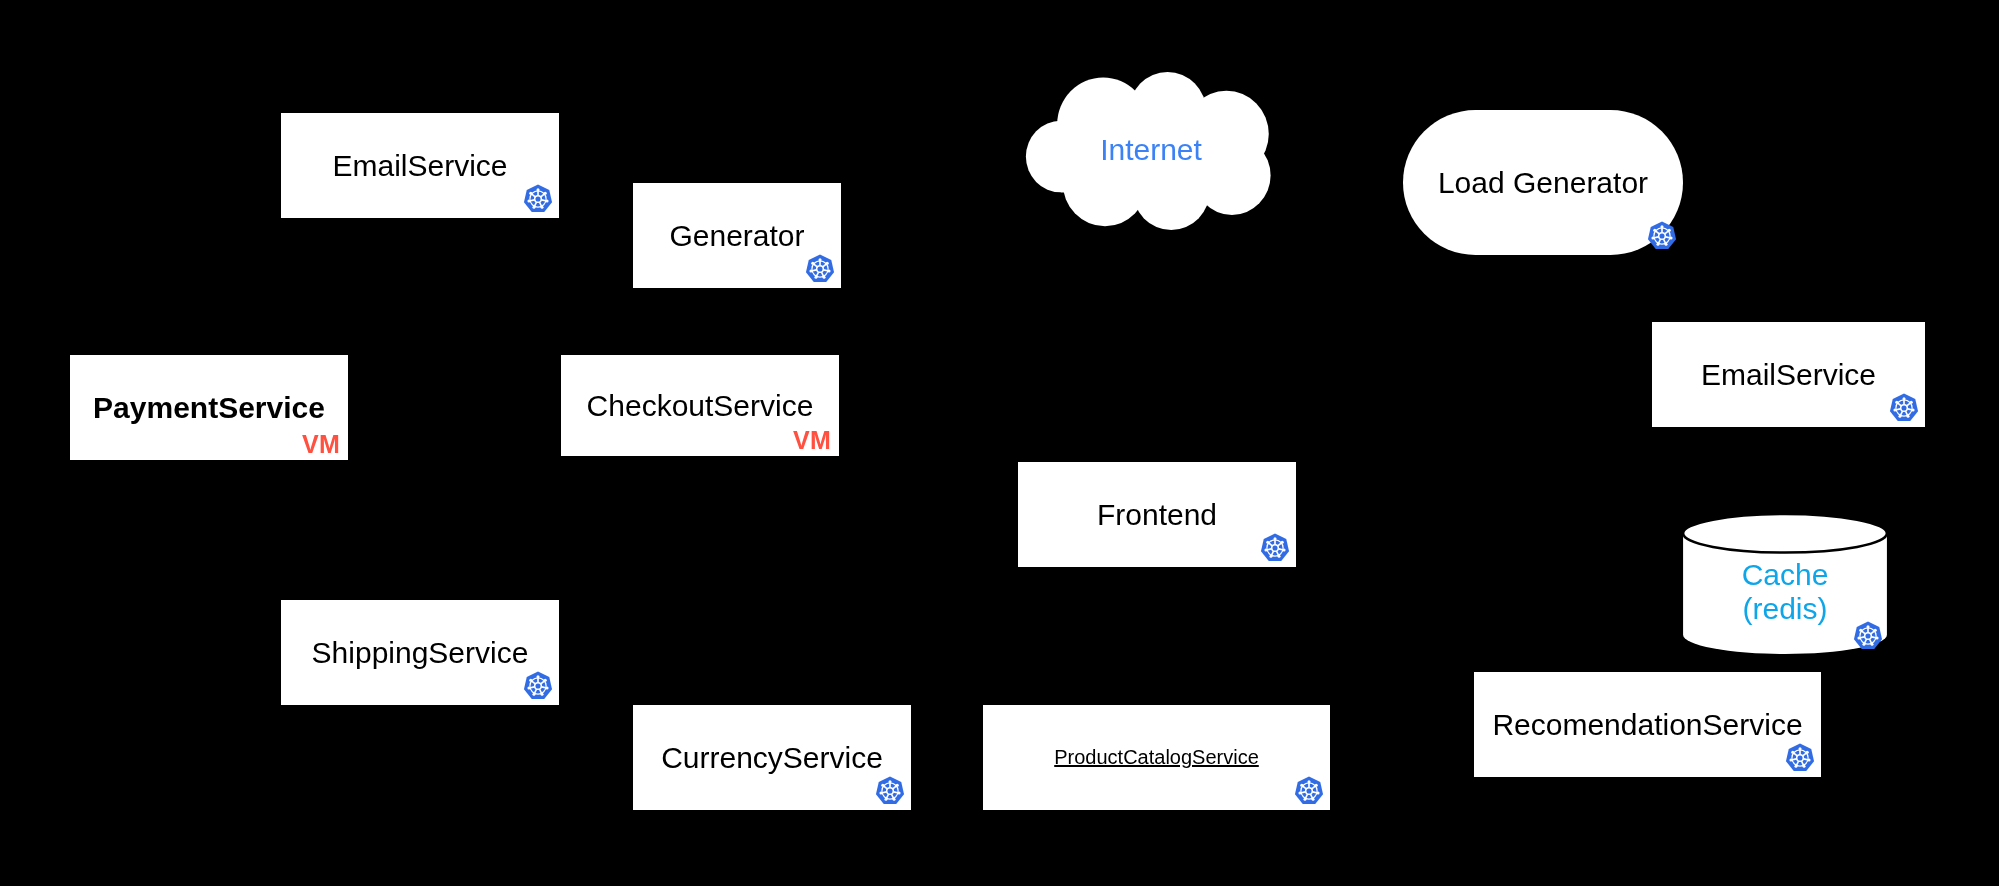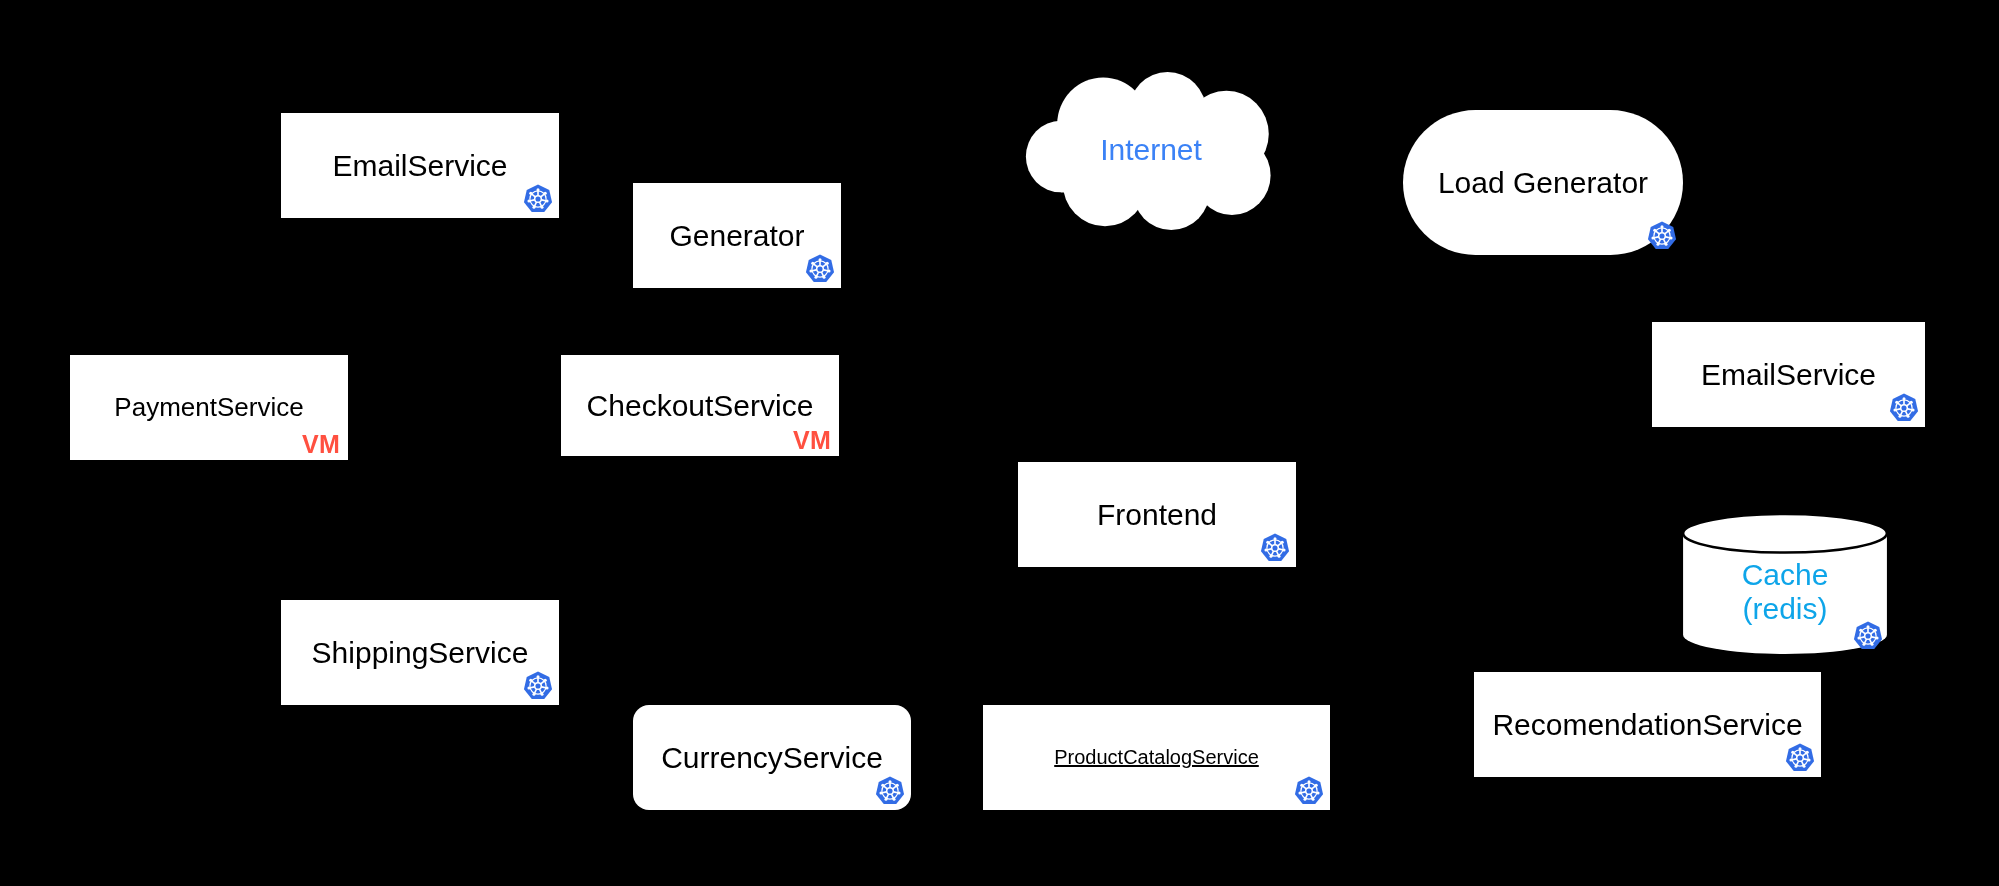--- a/index.html
+++ b/index.html
@@ -181,21 +181,21 @@
           <circle cx="36.5" cy="77.9" r="5" fill="#fff"></circle>
           <line x1="37.3" y1="52.9" x2="21.7" y2="56.5" stroke="#fff" stroke-width="5.5" stroke-linecap="round"></line>
           <circle cx="19.8" cy="56.9" r="5" fill="#fff"></circle>
           <line x1="39.8" y1="41.9" x2="27.3" y2="31.9" stroke="#fff" stroke-width="5.5" stroke-linecap="round"></line>
           <circle cx="25.8" cy="30.7" r="5" fill="#fff"></circle>
           <circle cx="50" cy="50" r="11" fill="#326CE5" stroke="#fff" stroke-width="5"></circle>
         </svg>
       </span>
     </div>
     <div class="node rect" style="left: 70px; top: 355px; width: 278px; height: 105px; position: absolute;">
-      <span class="label" style="font-size: 26px;">PaymentService</span>
+      <span class="label" style="font-size: 30px; font-weight: bold;">PaymentService</span>
       <span class="badge-vm" style="color: rgb(255, 80, 64); font-size: 25px;">VM</span>
     </div>
     <div class="node rect" style="left: 561px; top: 355px; width: 278px; height: 101px; position: absolute;">
       <span class="label" style="font-size: 30px;">CheckoutService</span>
       <span class="badge-vm" style="color: rgb(255, 80, 64); font-size: 25px;">VM</span>
     </div>
     <div class="node rect" style="left: 1652px; top: 322px; width: 273px; height: 105px; position: absolute;">
       <span class="label" style="font-size: 30px;">EmailService</span>
       <span class="badge-k8s">
         <svg viewBox="0 0 100 100" xmlns="http://www.w3.org/2000/svg">
@@ -313,21 +313,21 @@
           <line x1="44.4" y1="61.7" x2="37.4" y2="76.1" stroke="#fff" stroke-width="5.5" stroke-linecap="round"></line>
           <circle cx="36.5" cy="77.9" r="5" fill="#fff"></circle>
           <line x1="37.3" y1="52.9" x2="21.7" y2="56.5" stroke="#fff" stroke-width="5.5" stroke-linecap="round"></line>
           <circle cx="19.8" cy="56.9" r="5" fill="#fff"></circle>
           <line x1="39.8" y1="41.9" x2="27.3" y2="31.9" stroke="#fff" stroke-width="5.5" stroke-linecap="round"></line>
           <circle cx="25.8" cy="30.7" r="5" fill="#fff"></circle>
           <circle cx="50" cy="50" r="11" fill="#326CE5" stroke="#fff" stroke-width="5"></circle>
         </svg>
       </span>
     </div>
-    <div class="node rect" style="left: 633px; top: 705px; width: 278px; height: 105px; position: absolute; border-radius: 16px;">
+    <div class="node rect" style="left: 633px; top: 705px; width: 278px; height: 105px; position: absolute;">
       <span class="label" style="font-size: 30px;">CurrencyService</span>
       <span class="badge-k8s">
         <svg viewBox="0 0 100 100" xmlns="http://www.w3.org/2000/svg">
           <polygon points="50.0,2.0 87.5,20.1 96.8,60.7 70.8,93.2 29.2,93.2 3.2,60.7 12.5,20.1" fill="#326CE5"></polygon>
           <circle cx="50" cy="50" r="27" fill="none" stroke="#fff" stroke-width="4"></circle>
           <line x1="50.0" y1="37.0" x2="50.0" y2="21.0" stroke="#fff" stroke-width="5.5" stroke-linecap="round"></line>
           <circle cx="50.0" cy="19.0" r="5" fill="#fff"></circle>
           <line x1="60.2" y1="41.9" x2="72.7" y2="31.9" stroke="#fff" stroke-width="5.5" stroke-linecap="round"></line>
           <circle cx="74.2" cy="30.7" r="5" fill="#fff"></circle>
           <line x1="62.7" y1="52.9" x2="78.3" y2="56.5" stroke="#fff" stroke-width="5.5" stroke-linecap="round"></line>

